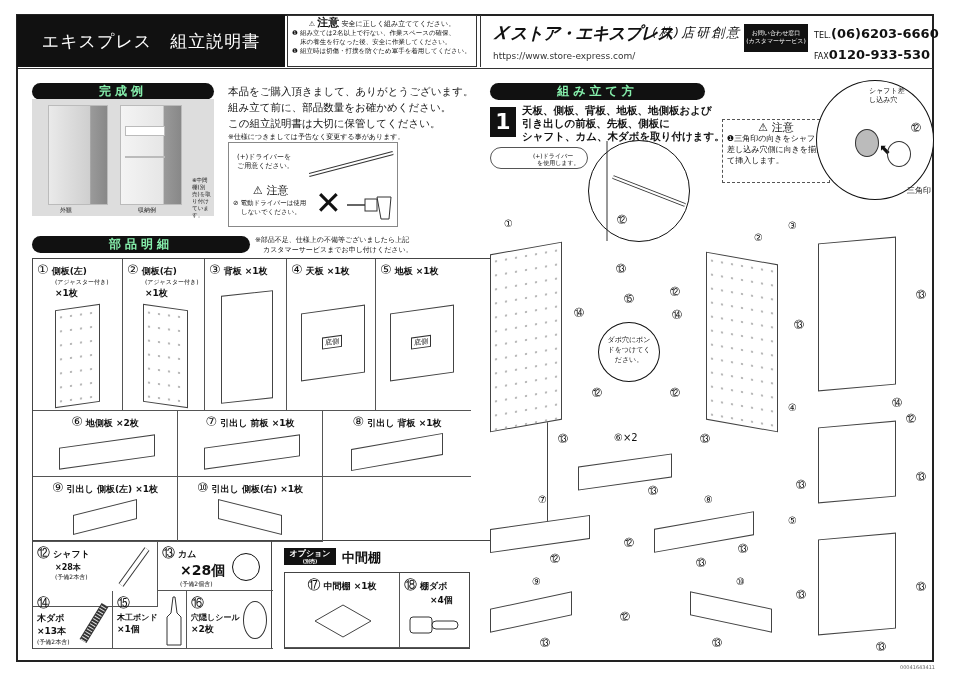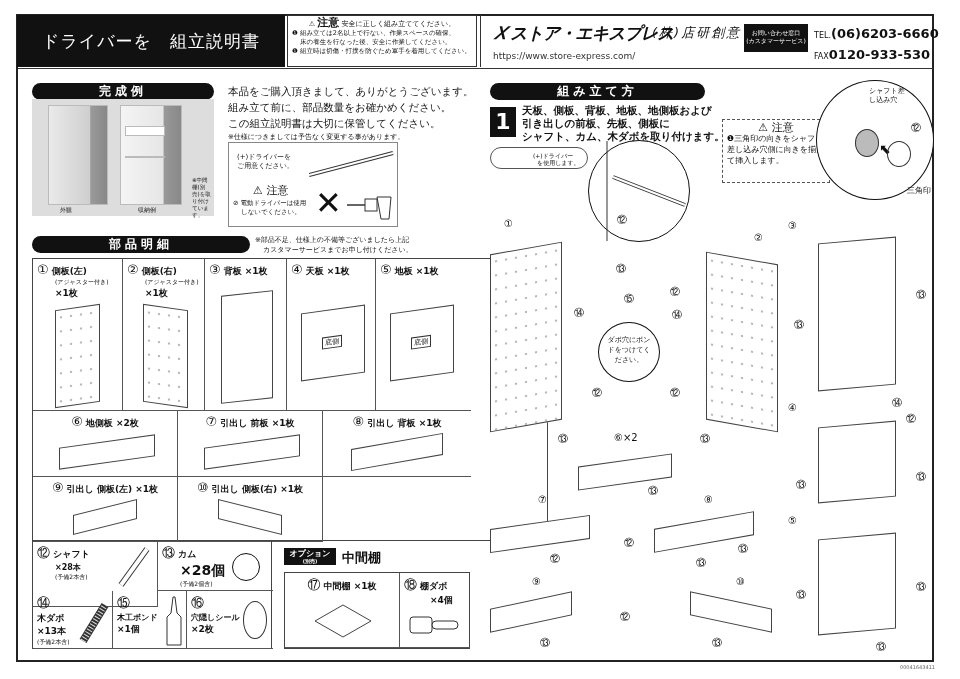--- a/index.html
+++ b/index.html
@@ -15,21 +15,21 @@
   .brand { left: 480px; top: 15px; width: 452px; height: 52px; border-left: 1px solid #333; }
   .logo { left: 494px; top: 22px; font-size: 17px; font-weight: bold; font-style: italic; letter-spacing: -1px; }
   .company { left: 652px; top: 24px; font-size: 13px; letter-spacing: 2px; font-style: italic; }
   .url { left: 493px; top: 51px; font-size: 9px; color: #333; }
   .contact { left: 744px; top: 24px; width: 64px; height: 28px; background: #111; color: #fff; font-size: 6px; text-align: center; padding-top: 5px; line-height: 8px; }
   .tel { left: 814px; top: 24px; font-size: 13px; font-weight: bold; line-height: 19px; }
   .tel small { font-size: 8px; font-weight: normal; }
   .hline { left: 18px; top: 68px; width: 915px; height: 1px; background: #333; }
 
   
-  .pill { background: #111; color: #ffffff; border-radius: 10px; height: 17px; font-size: 12px; font-weight: bold; display: flex; align-items: center; justify-content: center; letter-spacing: 4px; }
+  .pill { background: #111; color: #86efac; border-radius: 10px; height: 17px; font-size: 12px; font-weight: bold; display: flex; align-items: center; justify-content: center; letter-spacing: 4px; }
   .photo { left: 32px; top: 99px; width: 182px; height: 117px; background: #ddd; }
   .cab { position: absolute; background: linear-gradient(90deg,#eaeaea 0,#cfcfcf 70%,#9a9a9a 72%,#888 100%); border: 1px solid #bbb; }
   .photo-label { position: absolute; bottom: 1px; font-size: 6px; }
   .photo-note { position: absolute; right: 2px; top: 78px; font-size: 5.5px; line-height: 7px; width: 20px; }
 
   .intro { left: 228px; top: 83px; font-size: 10.5px; line-height: 16px; }
   .intro .note { font-size: 7px; line-height: 12px; }
   .tool-box { left: 228px; top: 142px; width: 170px; height: 85px; border: 1px solid #888; font-size: 7px; }
 
   .parts-note { left: 255px; top: 235px; font-size: 7px; line-height: 10px; }
@@ -51,21 +51,21 @@
   .circle { border: 1.5px solid #111; border-radius: 50%; background: #fff; }
   .lbl { position: absolute; font-size: 8px; }
   .cn { position: absolute; font-size: 10px; }
   .id-code { left: 900px; top: 664px; font-size: 5px; color: #666; }
 </style>
 </head>
 <body>
 
 <div class="frame"></div>
 
-<div class="abs title-bar">ドライバーを　組立説明書</div>
+<div class="abs title-bar">エキスプレス　組立説明書</div>
 <div class="abs caution-box">
   <div class="head"><span>⚠</span> <b>注意</b> <span>安全に正しく組み立ててください。</span></div>
   <div>❶ <span>組み立ては2名以上で行ない、作業スペースの確保、</span></div>
   <div style="padding-left:8px">床の養生を行なった後、安全に作業してください。</div>
   <div>❶ <span>組立時は切傷・打撲を防ぐため軍手を着用してください。</span></div>
 </div>
 <div class="abs brand"></div>
 <div class="abs logo"><span>𝑋</span> <span>ストア・エキスプレス</span></div>
 <div class="abs company">(株)店研創意</div>
 <div class="abs url">https://www.store-express.com/</div>

